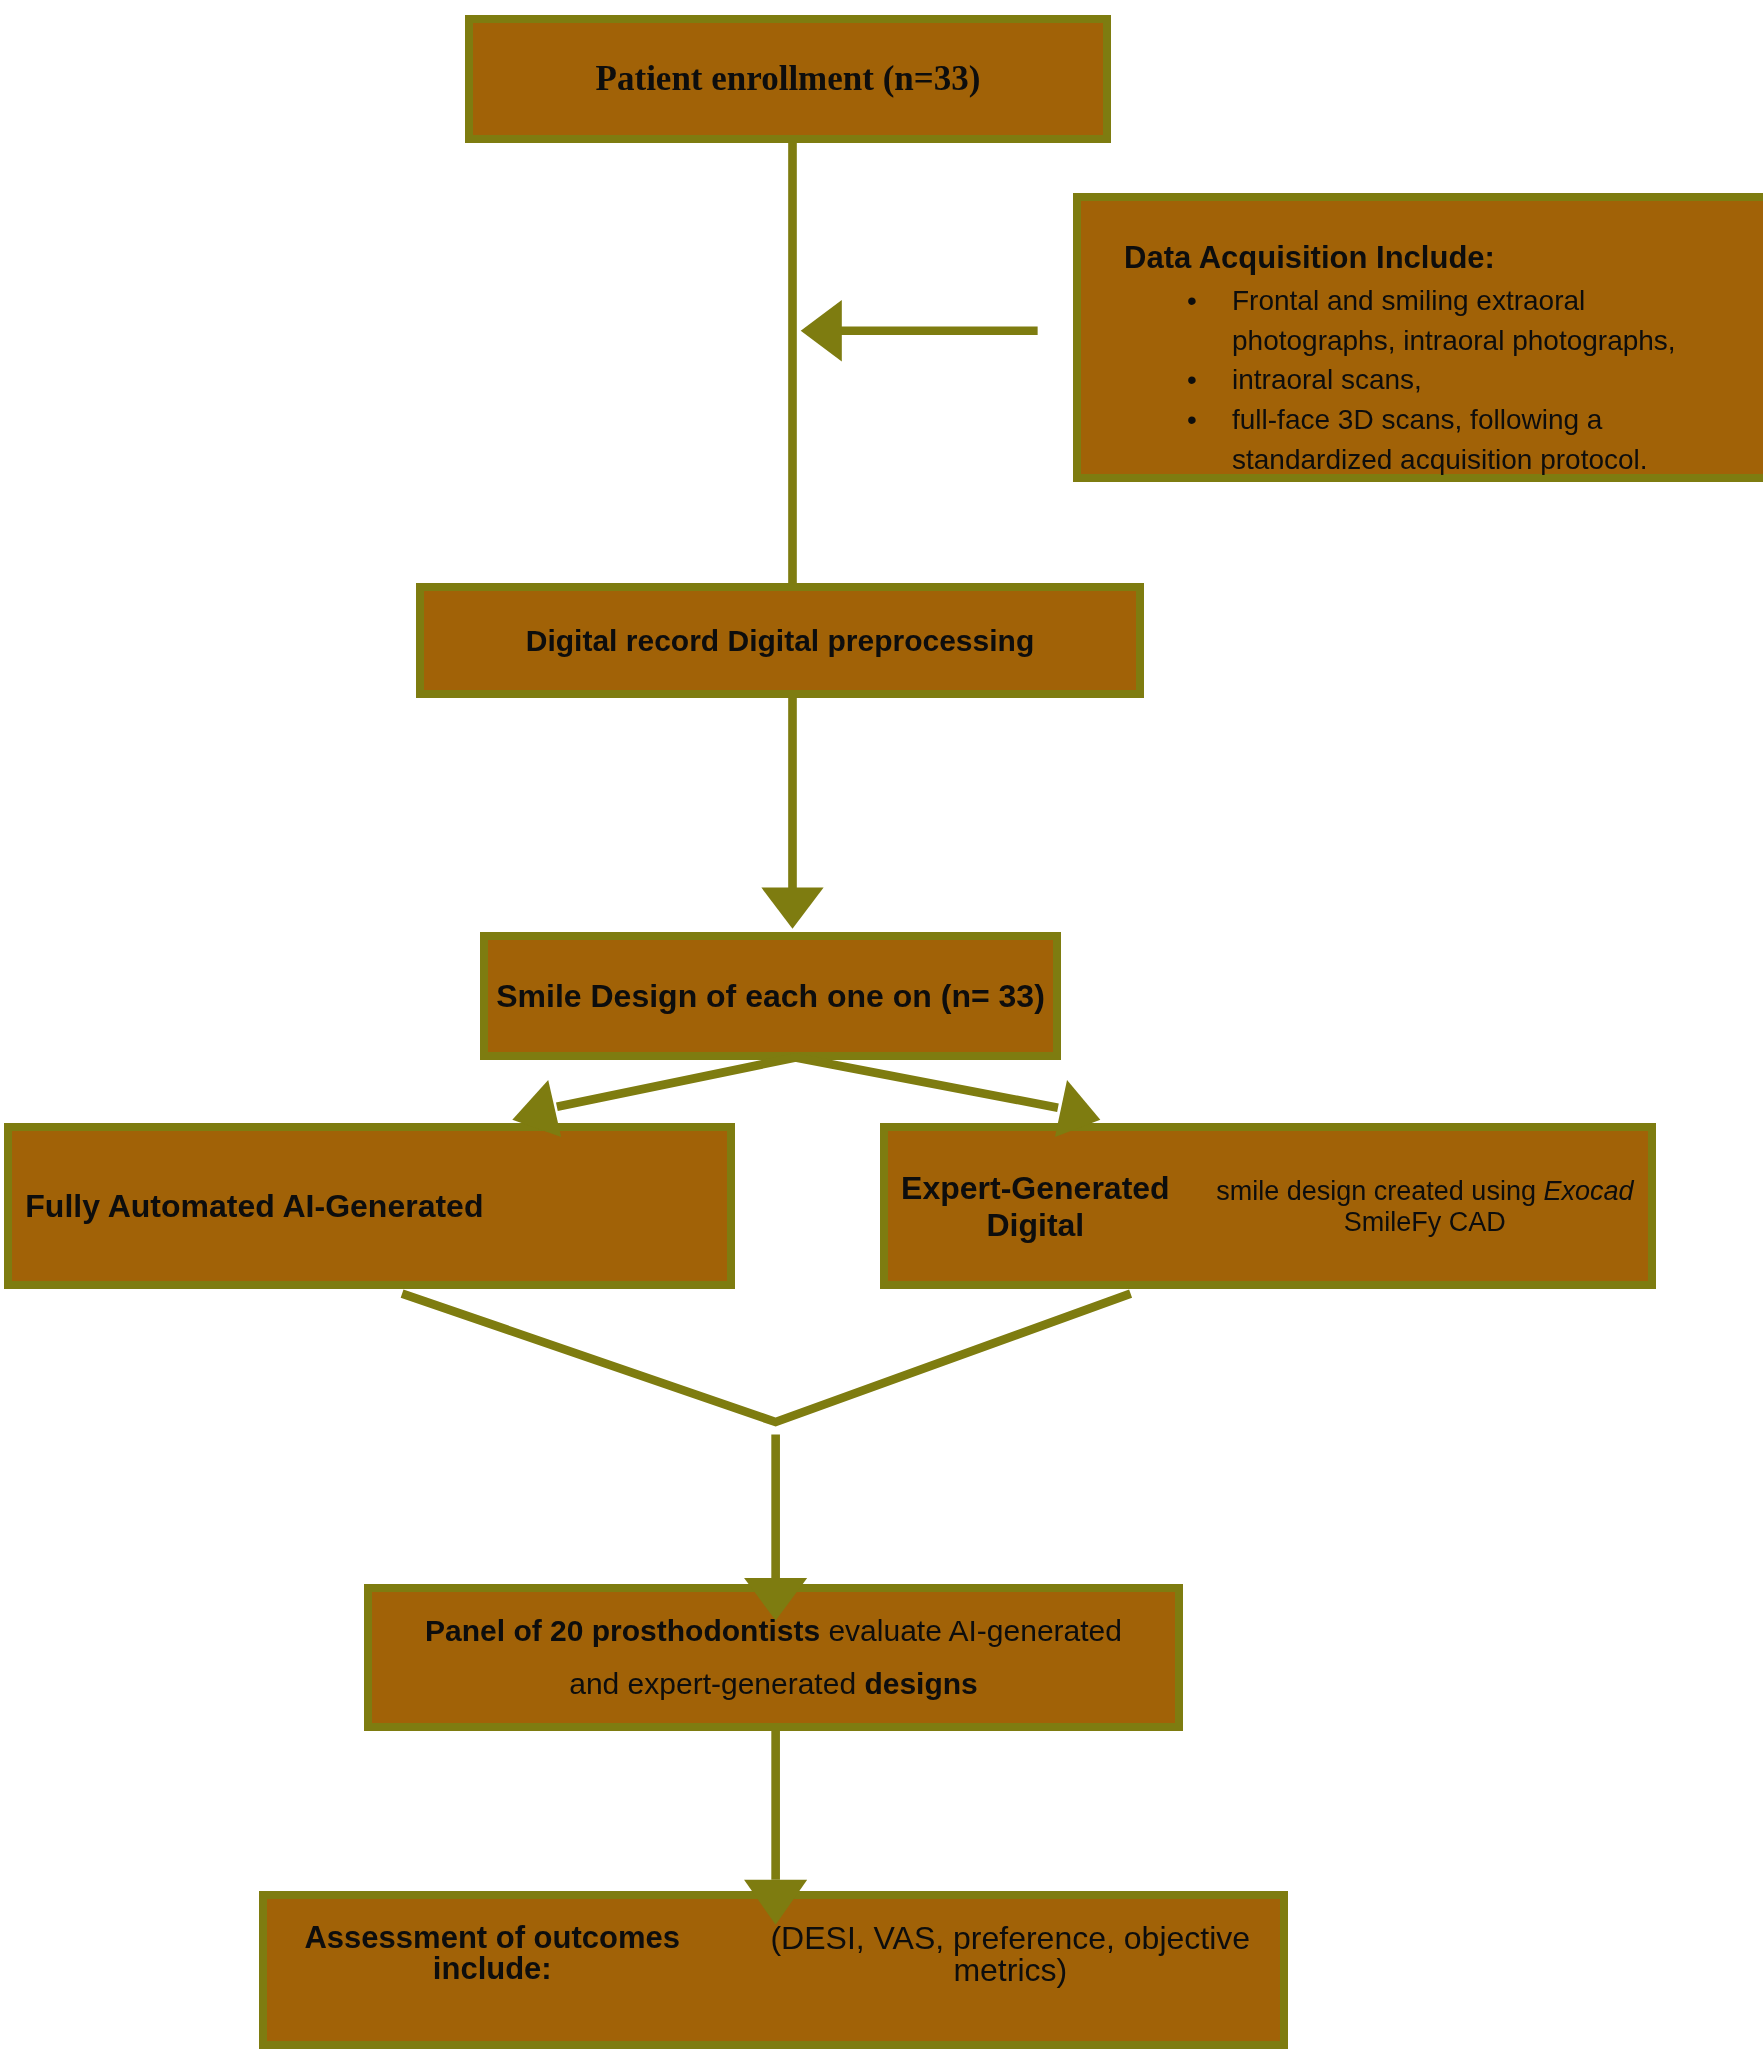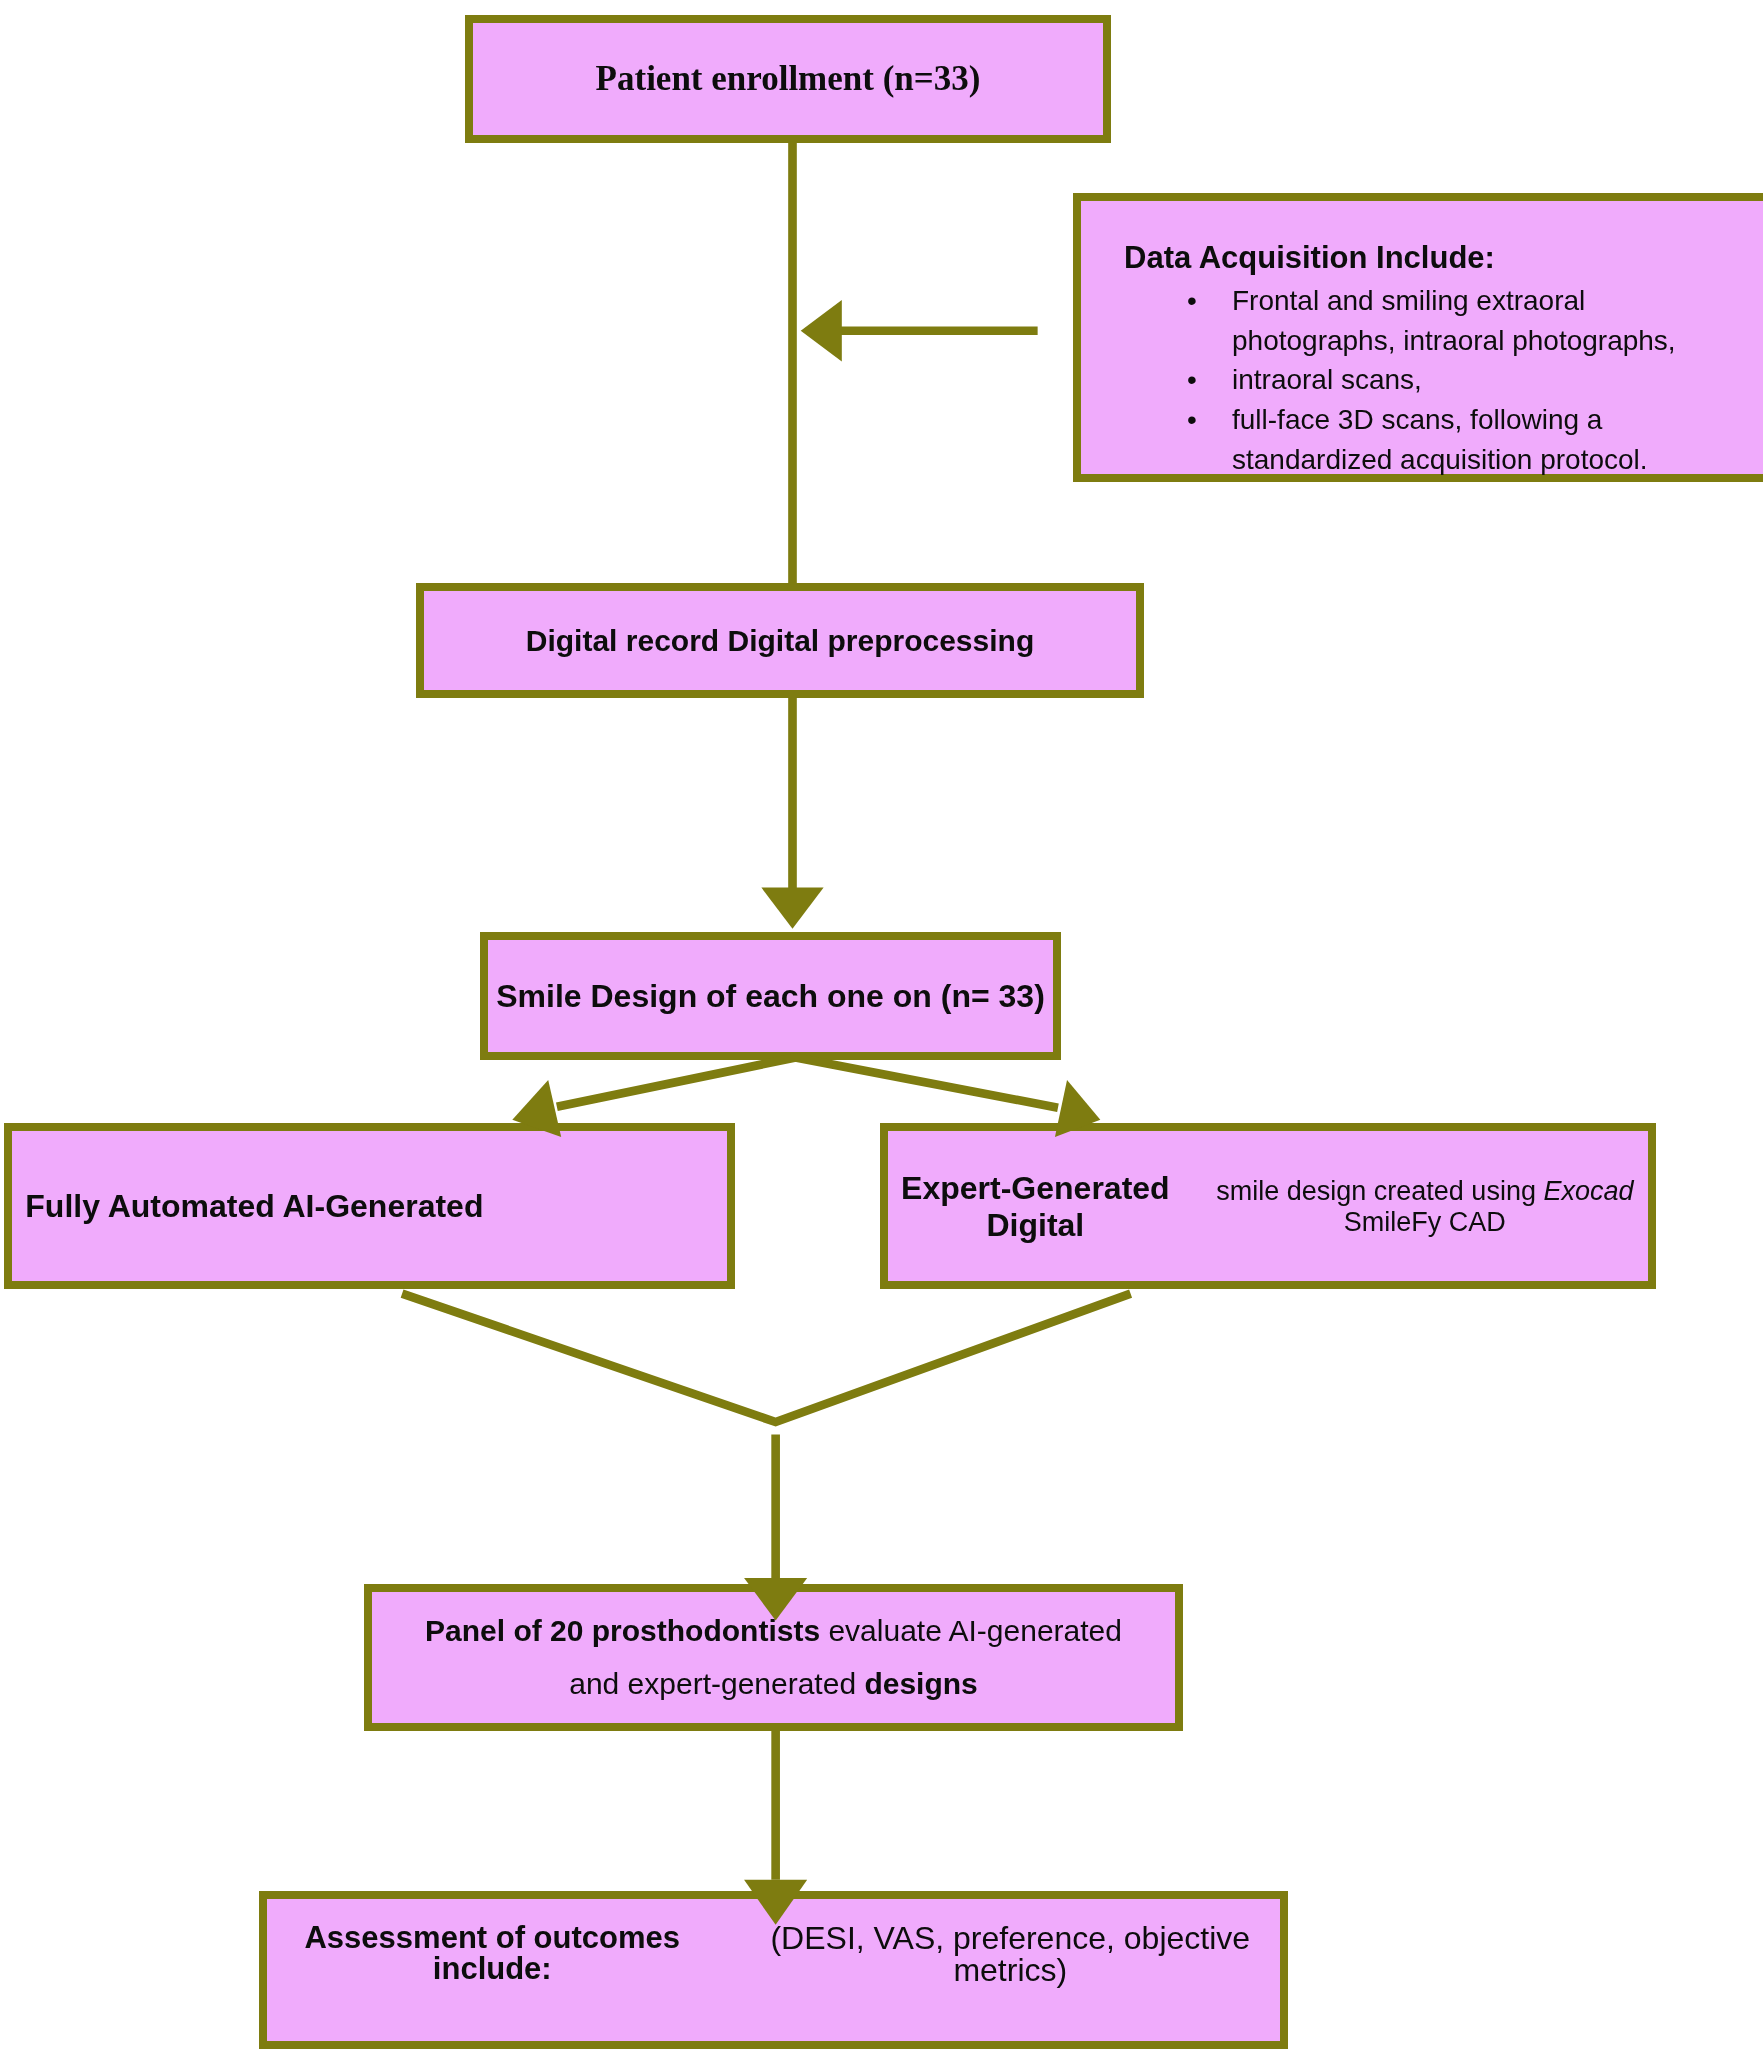--- a/index.html
+++ b/index.html
@@ -1,21 +1,21 @@
 <!DOCTYPE html>
 <html style="font-size:7px"><head>
 <meta charset="utf-8">
 <style>
   html,body{margin:0;padding:0;background:#ffffff;}
   body{width:1764px;height:2066px;position:relative;font-family:"Liberation Sans",sans-serif;color:#0d0d0d;}
   #stage{position:absolute;inset:0;overflow:hidden;}
   .box{
     position:absolute;
     box-sizing:border-box;
-    background:#f0abfc;
+    background:#a16207;
     border:8.6px solid #7e7c10;
     z-index:1;
   }
   .flex-center{display:flex;align-items:center;justify-content:center;text-align:center;}
   #connectors{position:absolute;inset:0;z-index:2;pointer-events:none;}
 
   
   #box-patient{left:465px;top:15px;width:646px;height:128px;}
   #box-patient .t{font-family:"Liberation Serif",serif;font-weight:bold;font-size:35px;}
 

